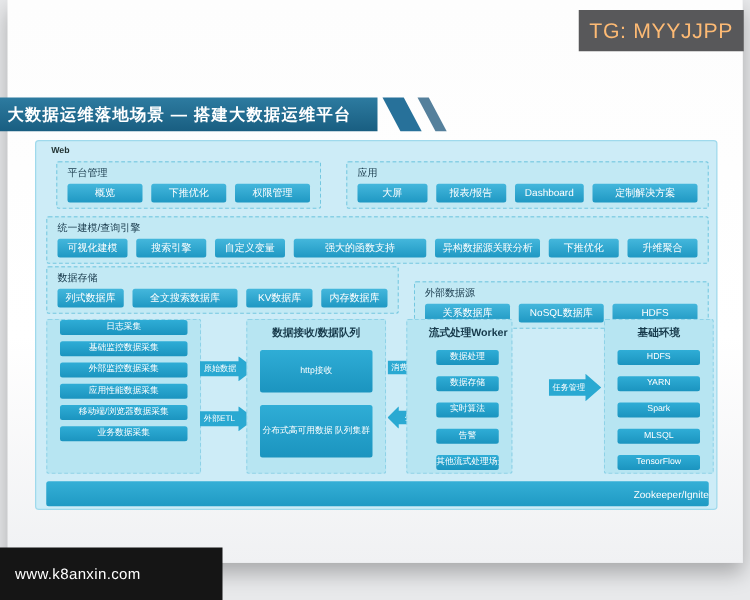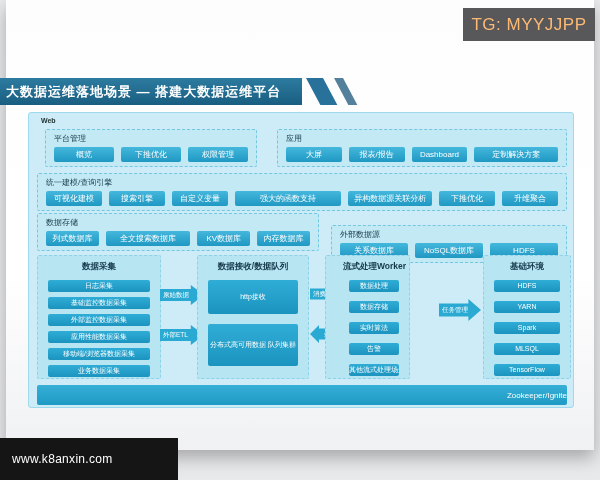--- a/index.html
+++ b/index.html
@@ -151,21 +151,20 @@
   <div class="sec" style="left:302px;top:112px;width:236px;">
     <div class="sec-label">外部数据源</div>
     <div class="pill-row">
         <div class="pill">关系数据库</div>
         <div class="pill">NoSQL数据库</div>
         <div class="pill">HDFS</div>
       </div>
   </div>
 
   <div class="col collect" style="left:8px;width:124px;">
-    <div class="col-title">数据采集</div>
     <div>
         <div class="col-item">日志采集</div>
         <div class="col-item">基础监控数据采集</div>
         <div class="col-item">外部监控数据采集</div>
         <div class="col-item">应用性能数据采集</div>
         <div class="col-item">移动端/浏览器数据采集</div>
         <div class="col-item">业务数据采集</div>
       </div>
   </div>
 

